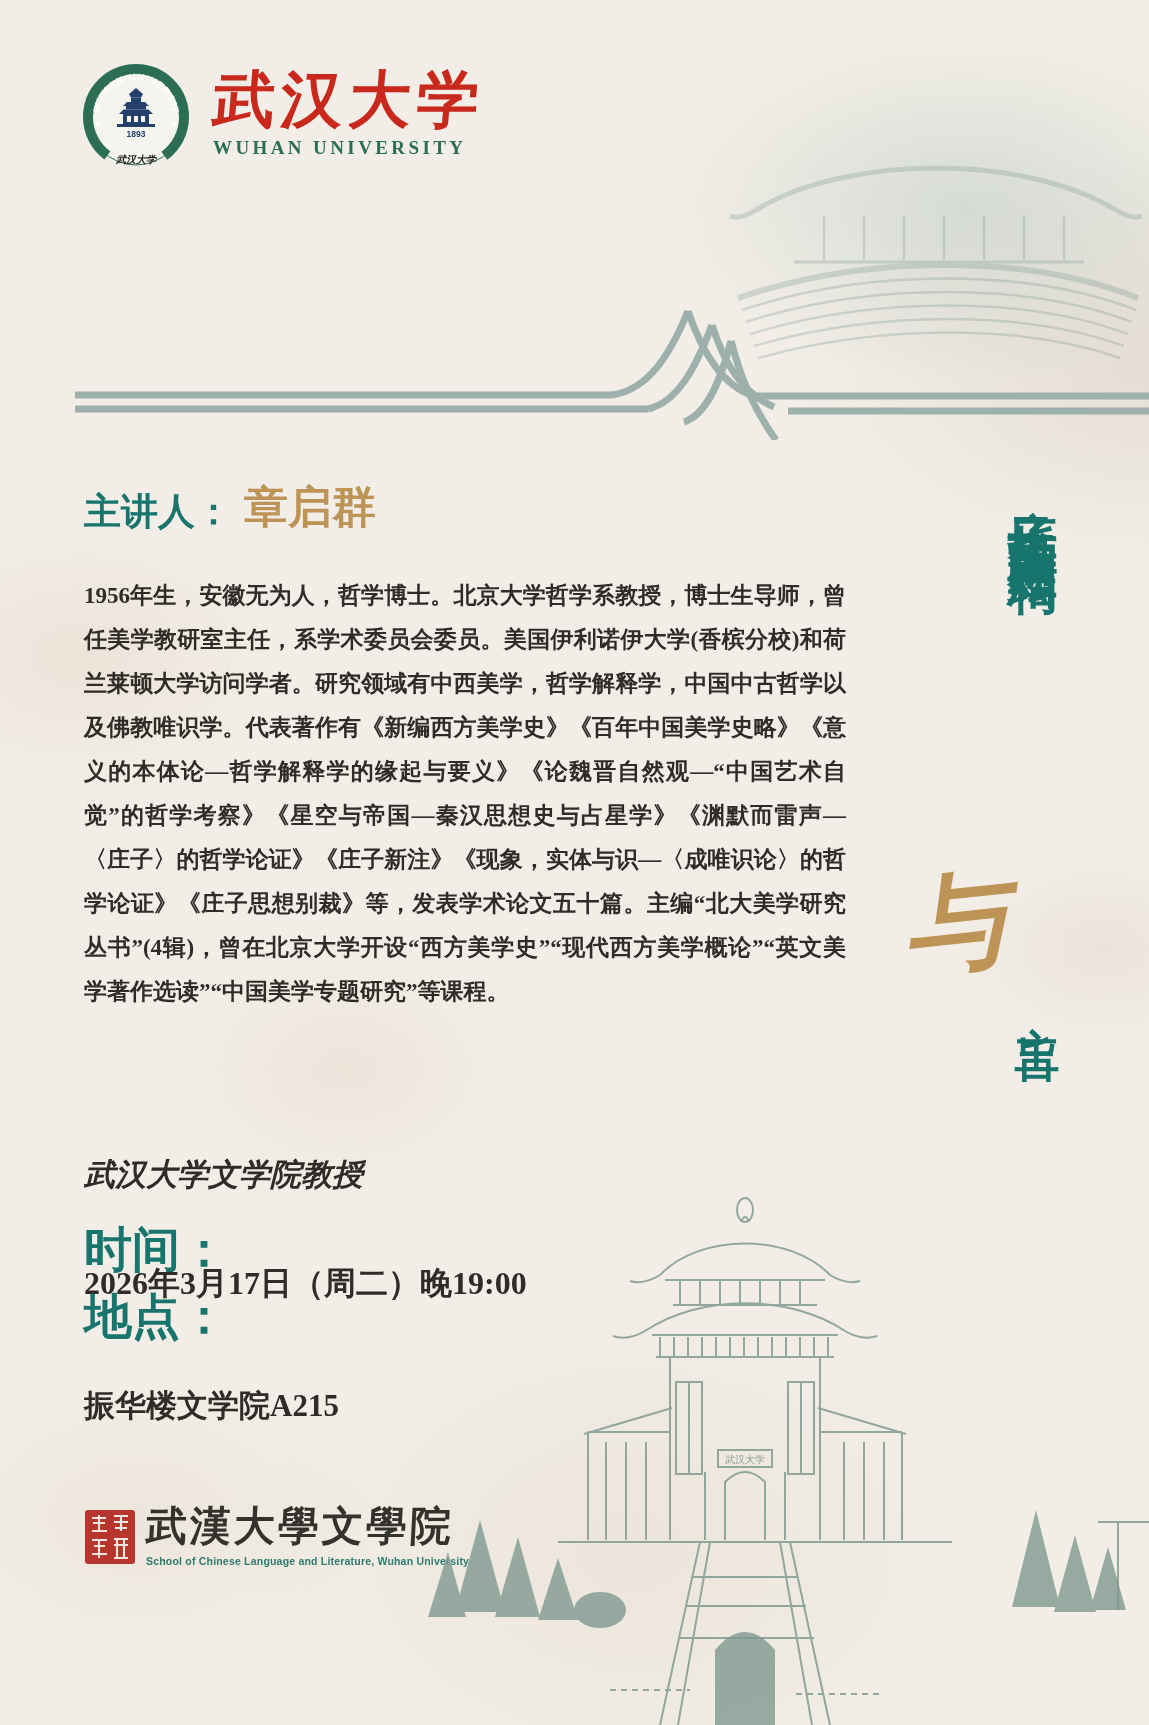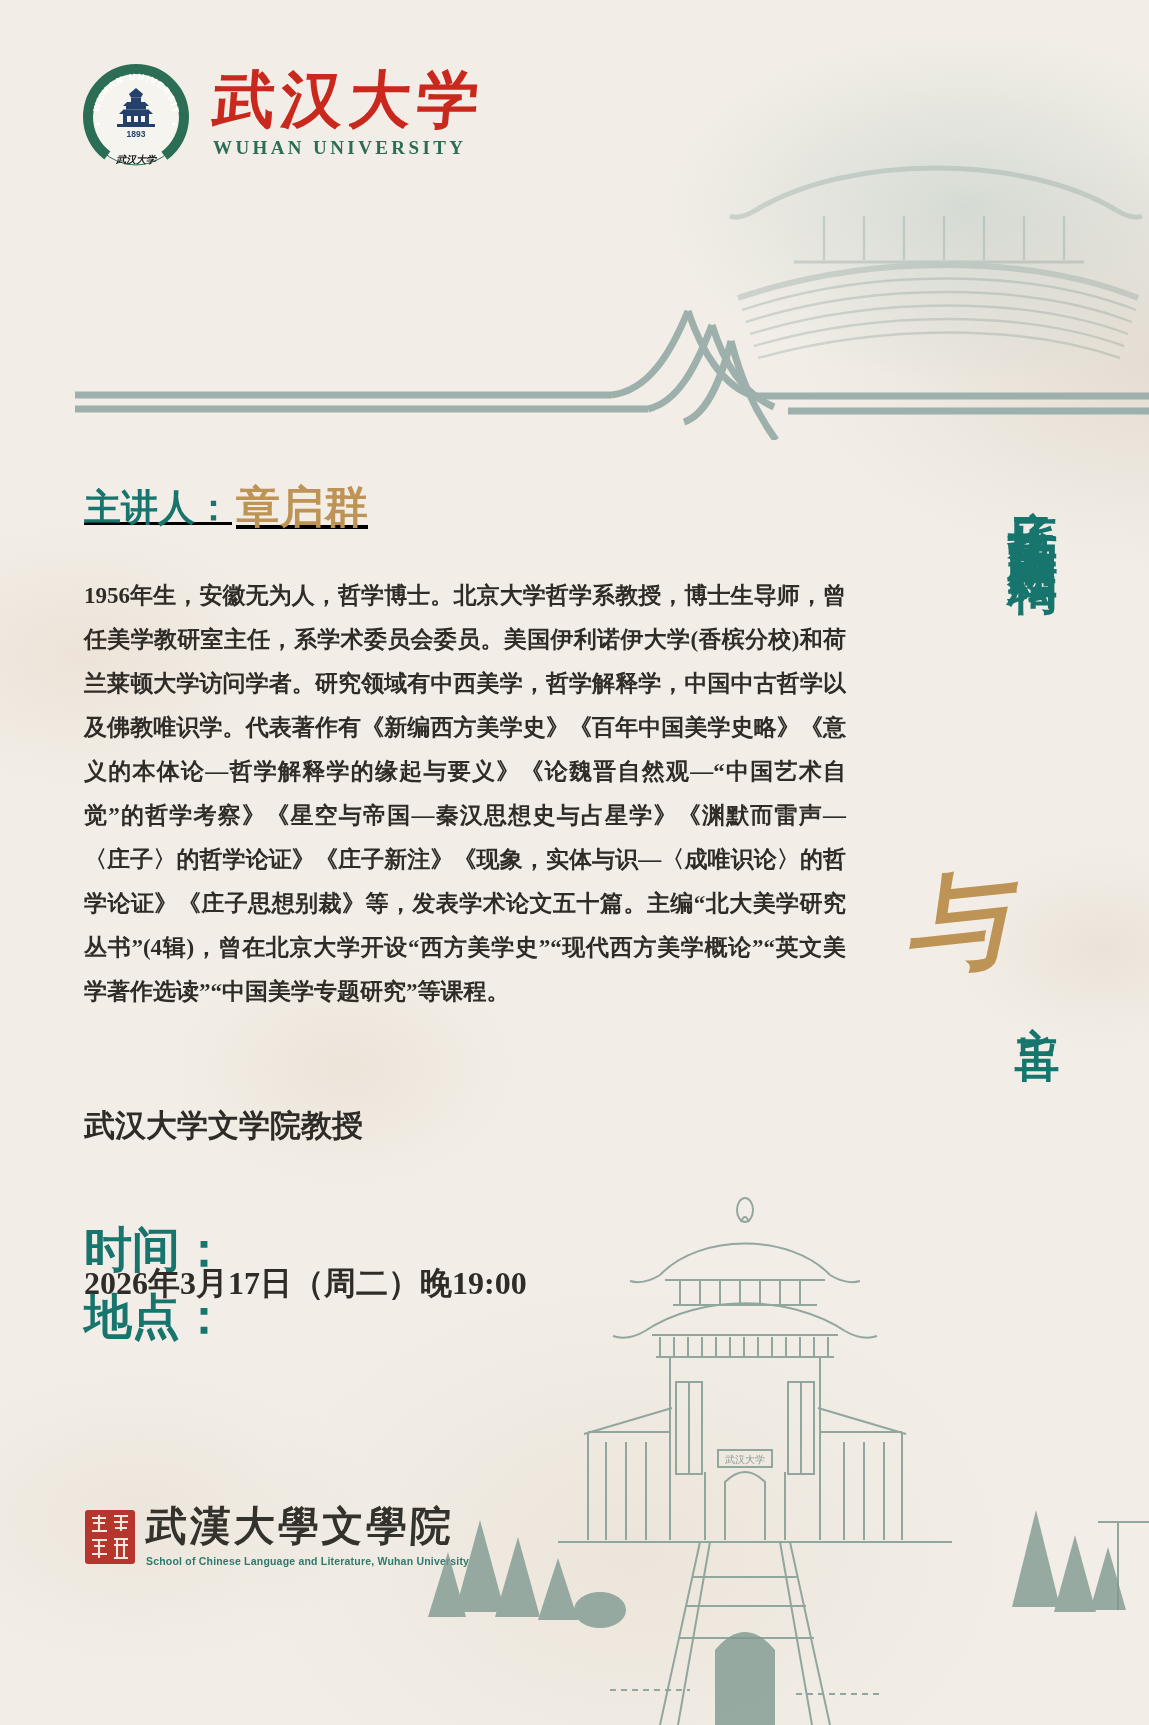--- a/index.html
+++ b/index.html
@@ -39,23 +39,23 @@
 
   
   .vtitle-main{ left:1000px; top:470px; writing-mode:vertical-rl; text-orientation:upright;
     font-family:"Liberation Serif", serif; font-weight:900; font-size:50px; letter-spacing:7px; color:#17756e; }
   .vtitle-and{ left:903px; top:872px; font-family:"Liberation Serif", serif; font-style:italic; font-weight:900;
     font-size:104px; color:#bd9455; transform:rotate(-6deg); line-height:1; }
   .vtitle-tail{ left:1007px; top:990px; writing-mode:vertical-rl; text-orientation:upright;
     font-family:"Liberation Serif", serif; font-weight:900; font-size:45px; letter-spacing:9px; color:#17756e; }
 
   
-  .heading-row{ left:84px; display:flex; align-items:center;text-decoration:underline; }
+  .heading-row{ left:84px; display:flex; align-items:flex-end; }
   .label-teal{ color:#17756e; font-weight:900; font-size:37px; font-family:"Liberation Sans", sans-serif; }
-  .name-gold{ color:#bd9455; font-weight:900; font-size:44px; margin-left:4px;
+  .name-gold{ color:#bd9455; font-weight:900; font-size:44px; margin-left:12px;
               font-family:"Liberation Serif", serif; }
   .bio{ left:84px; top:574px; width:762px; font-size:23px; line-height:44px; color:#2f2c28;
         font-weight:700; font-family:"Liberation Serif", serif; text-align:justify; }
   .plain-ink{ left:84px; color:#2f2c28; font-weight:700; font-family:"Liberation Serif", serif; }
   .sec-label{ left:84px; color:#17756e; font-weight:900; font-size:48px;
               font-family:"Liberation Sans", sans-serif;text-align:right; }
 
   
   .org-row{ left:84px; top:1503px; display:flex; align-items:flex-start; }
   .seal{ margin-top:6px; }
@@ -139,26 +139,27 @@
   <div class="abs vtitle-main">庄子哲学的内在结构</div>
   <div class="abs vtitle-and">与</div>
   <div class="abs vtitle-tail">主旨</div>
 
   <div class="abs heading-row" style="top:478px;">
     <span class="label-teal">主讲人：</span>
     <span class="name-gold">章启群</span>
   </div>
   <div class="abs bio">1956年生，安徽无为人，哲学博士。北京大学哲学系教授，博士生导师，曾任美学教研室主任，系学术委员会委员。美国伊利诺伊大学(香槟分校)和荷兰莱顿大学访问学者。研究领域有中西美学，哲学解释学，中国中古哲学以及佛教唯识学。代表著作有《新编西方美学史》《百年中国美学史略》《意义的本体论—哲学解释学的缘起与要义》《论魏晋自然观—“中国艺术自觉”的哲学考察》《星空与帝国—秦汉思想史与占星学》《渊默而雷声—〈庄子〉的哲学论证》《庄子新注》《现象，实体与识—〈成唯识论〉的哲学论证》《庄子思想别裁》等，发表学术论文五十篇。主编“北大美学研究丛书”(4辑)，曾在北京大学开设“西方美学史”“现代西方美学概论”“英文美学著作选读”“中国美学专题研究”等课程。</div>
 
-  <div class="abs plain-ink" style="top:1105px; font-size:31px;">武汉大学文学院教授</div>
+  <div class="abs plain-ink" style="top:1154px; font-size:31px;font-style:italic;">武汉大学文学院教授</div>
 
   <div class="abs sec-label" style="top:1218px;">时间：</div>
   <div class="abs plain-ink" style="top:1262px; font-size:32px;">2026年3月17日（周二）晚19:00</div>
 
   <div class="abs sec-label" style="top:1285px;">地点：</div>
+  <div class="abs plain-ink" style="top:1385px; font-size:31px;">振华楼文学院A215</div>
 
   <div class="abs org-row">
     <svg class="seal" width="52" height="56" viewBox="0 0 52 56">
       <rect x="1" y="1" width="50" height="54" rx="3" fill="#b6362e"></rect>
       <g stroke="#f6f1e8" stroke-width="2.1" fill="none" opacity="0.95">
         <path d="M8,9 h14 M15,6 v16 M9,14 h12 M8,22 h15"></path>
         <path d="M30,7 h14 M37,7 v15 M30,13 h14 M31,19 h12"></path>
         <path d="M8,31 h15 M10,37 h11 M15,31 v18 M8,45 h15"></path>
         <path d="M30,30 h14 M30,36 h14 M33,30 v19 M40,30 v19 M30,49 h14"></path>
       </g>

